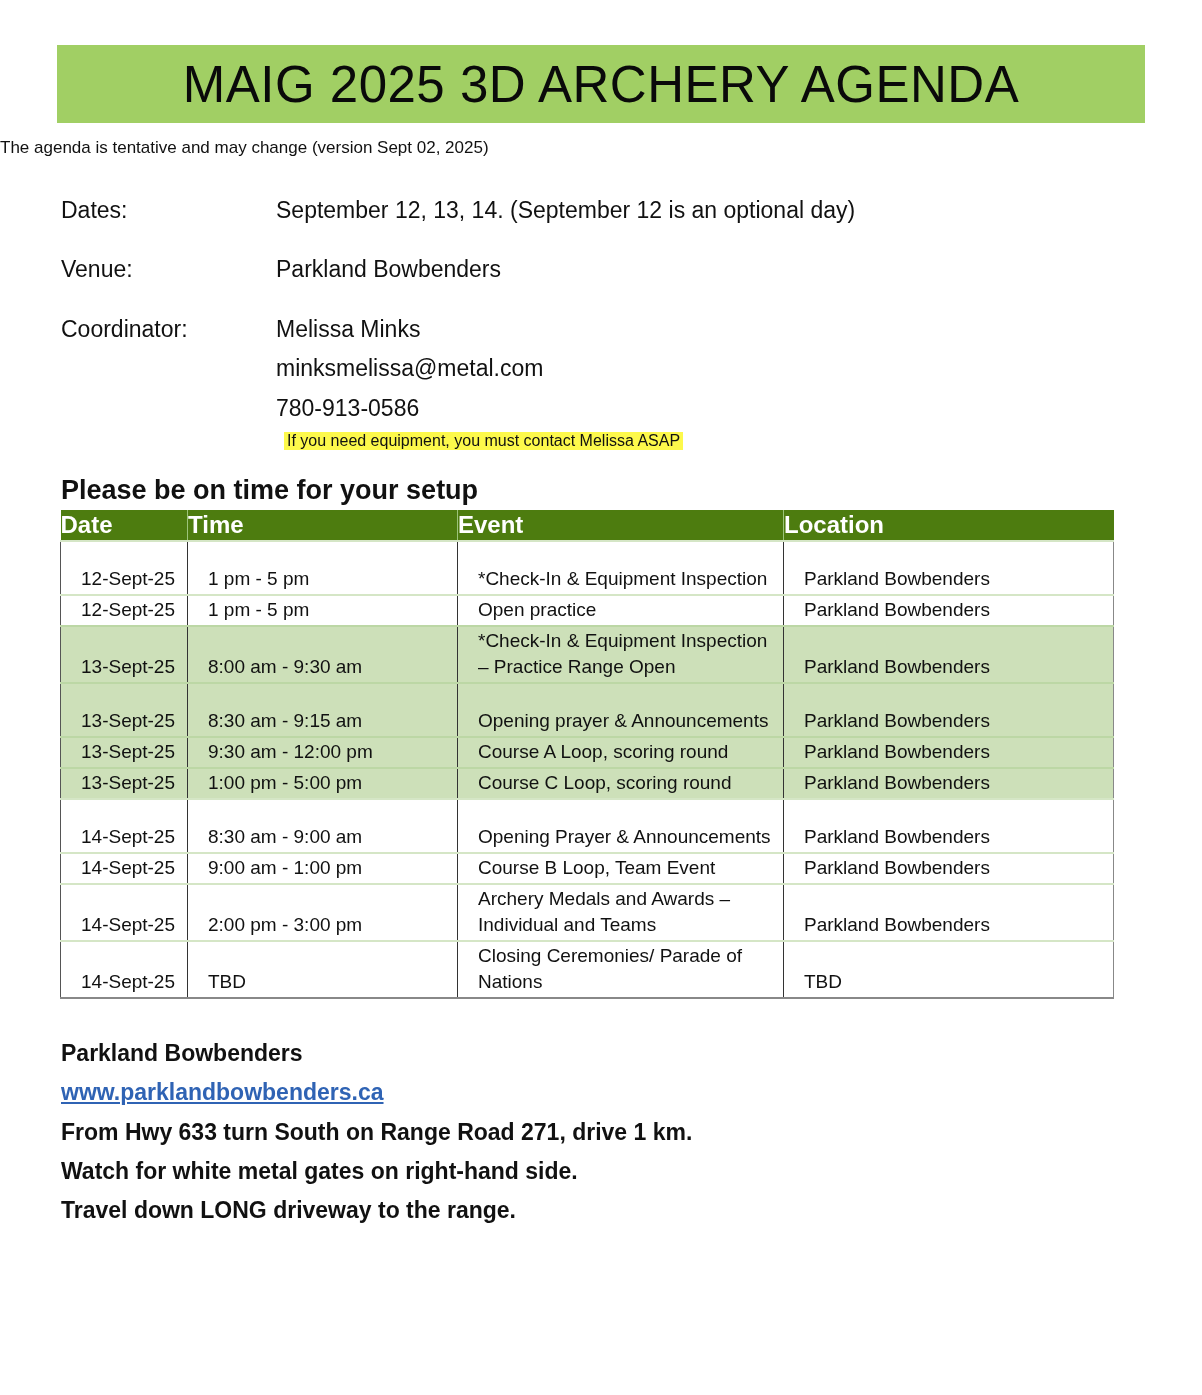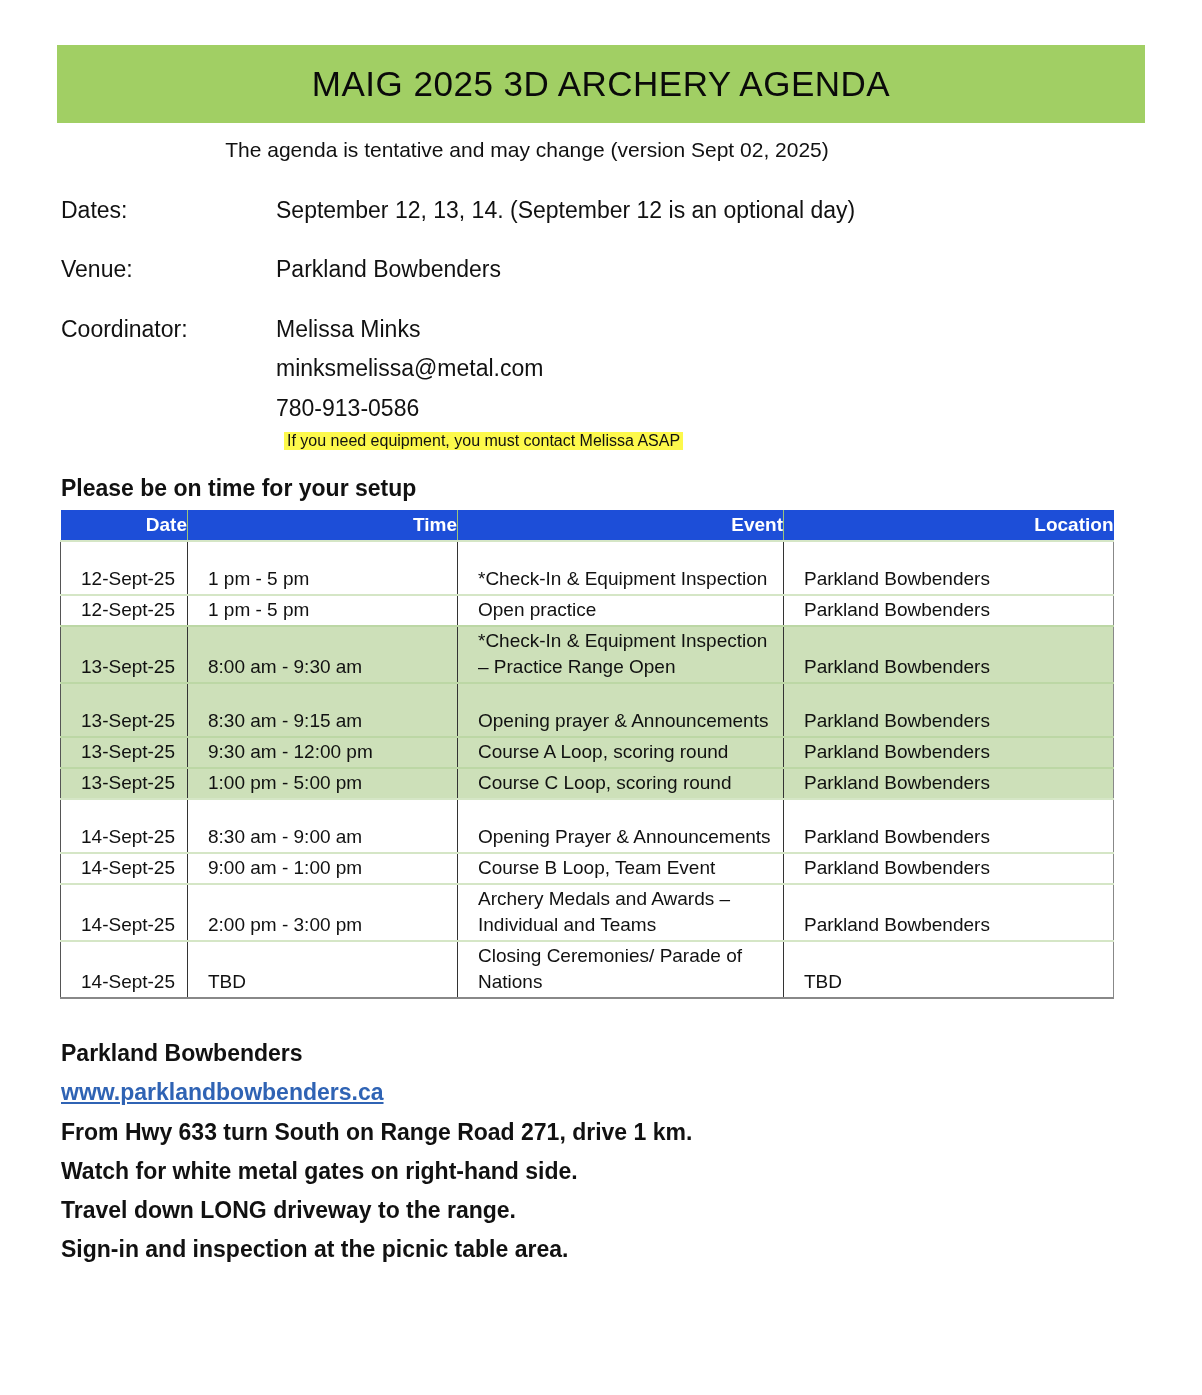--- a/index.html
+++ b/index.html
@@ -5,42 +5,42 @@
     html, body { margin: 0; padding: 0; background: #ffffff; }
     body {
       width: 1202px; height: 1395px; position: relative; overflow: hidden;
       font-family: "Liberation Sans", "DejaVu Sans", sans-serif; color: #111;
     }
     .banner {
       position: absolute; left: 57px; top: 45px; width: 1088px; height: 78px;
       background: #a1cf64; display: flex; align-items: center; justify-content: center;
     }
     .banner h1 {
-      margin: 9px; font-weight: normal; font-size: 35px; letter-spacing: 0.5px; color: #0a0a0a;
+      margin: 9px; font-weight: normal; font-size: 51px; letter-spacing: 0.5px; color: #0a0a0a;
     }
     .subtitle {
-      position: absolute; left: 0; width: 1054px; top: 138px; text-align: center; font-size: 21px;
+      position: absolute; left: 0; width: 1054px; top: 138px; text-align: left; font-size: 17px;
     }
     .info-row { position: absolute; left: 61px; font-size: 23px; }
     .info-label { position: absolute; left: 0; width: 200px; }
     .info-value { position: absolute; left: 215px; white-space: nowrap; }
     .highlight {
       position: absolute; left: 284px; top: 432px; background: #fdf94b;
       font-size: 16px; padding: 0 3px; white-space: nowrap;
     }
     .setup-note {
-      position: absolute; left: 61px; top: 475px; font-size: 23px; font-weight: bold;
+      position: absolute; left: 61px; top: 475px; font-size: 27px; font-weight: bold;
     }
     table.agenda {
       position: absolute; left: 60px; top: 510px; width: 1053px;
       border-collapse: collapse; font-size: 19px; table-layout: fixed;
     }
     table.agenda th {
-      background: #1d4ed8; color: #ffffff; font-weight: bold; height: 30px;
-      font-size: 19px; padding: 0; text-align: right;
+      background: #4d7c0f; color: #ffffff; font-weight: bold; height: 30px;
+      font-size: 24px; padding: 0; text-align: left;
       border-left: 1px solid #9cc47a;
     }
     table.agenda th:first-child { border-left: none; }
     table.agenda td {
       padding: 1px 10px 2px 20px; vertical-align: bottom; line-height: 26px;
       border-left: 1.5px solid #333; border-top: 2px solid #d5e6c6;
     }
     table.agenda tr td:first-child { border-left: 1.5px solid #555; }
     table.agenda tr td:last-child { border-right: 1.5px solid #888; }
     table.agenda tr.shaded td { background: #cde0b9; border-top-color: #bcd7a5; }
@@ -157,14 +157,13 @@
       </tr>
     </tbody>
 </table>
 
 <div class="directions">
   <div>Parkland Bowbenders</div>
   <div><a>www.parklandbowbenders.ca</a></div>
   <div>From Hwy 633 turn South on Range Road 271, drive 1 km.</div>
   <div>Watch for white metal gates on right-hand side.</div>
   <div>Travel down LONG driveway to the range.</div>
-  <div>Sign-in and inspection at the picnic table area.</div>
 </div>
 
 </body></html>

